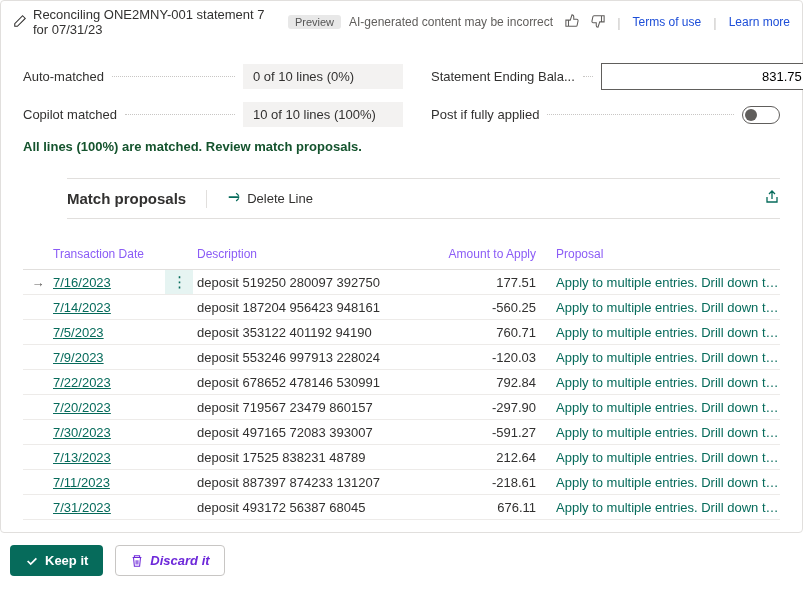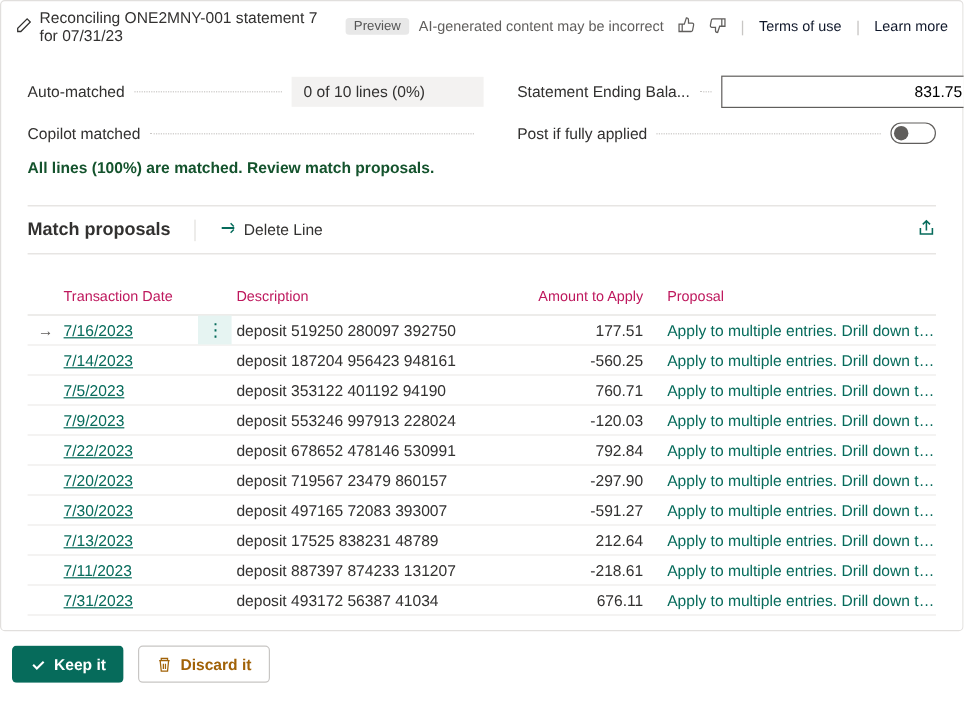--- a/index.html
+++ b/index.html
@@ -55,21 +55,21 @@
     }
     .thumb-btn {
       color: #605e5c;
       cursor: pointer;
     }
     .thumb-btn svg {
       width: 14px;
       height: 14px;
     }
     .header-link {
-      color: #0f172a;
+      color: #1d4ed8;
       font-size: 12px;
       cursor: pointer;
     }
     .body {
       padding: 20px 22px 12px 22px;
     }
     .stats-row {
       display: flex;
       gap: 28px;
       margin-bottom: 12px;
@@ -133,20 +133,21 @@
       font-size: 13px;
       margin: 12px 0 24px 0;
     }
     .section-bar {
       display: flex;
       align-items: center;
       border-top: 1px solid #e1dfdd;
       border-bottom: 1px solid #e1dfdd;
       padding: 10px 0;
       gap: 20px;
+      margin-left: 44px;
     }
     .section-title {
       font-weight: 600;
       font-size: 15px;
       color: #323130;
     }
     .section-divider {
       width: 1px;
       height: 18px;
       background: #e1dfdd;
@@ -174,21 +175,21 @@
       height: 16px;
     }
     .table {
       margin-top: 20px;
       width: 100%;
     }
     .table-header {
       display: flex;
       padding: 8px 0;
       border-bottom: 1px solid #e1dfdd;
-      color: #be185d;
+      color: #8b5cf6;
       font-size: 12px;
     }
     .col-arrow { width: 30px; }
     .col-date { width: 112px; }
     .col-menu { width: 28px; }
     .col-desc { width: 235px; padding-left: 4px;}
     .col-amt { width: 120px; text-align: right; padding-right: 12px;}
     .col-prop { flex: 1; padding-left: 8px;}
     .table-row {
       display: flex;
@@ -247,22 +248,23 @@
       font-size: 13px;
       font-weight: 600;
       border: 1px solid transparent;
     }
     .btn-primary {
       background: #066b5b;
       color: #fff;
     }
     .btn-secondary {
       background: #fff;
-      color: #a16207;
+      color: #6d28d9;
       border-color: #c8c6c4;
+      font-style: italic;
     }
     .btn svg {
       width: 14px;
       height: 14px;
     }
   </style>
 </head>
 <body>
 
 <div class="container">
@@ -305,20 +307,21 @@
       <div class="stat-right">
         <span class="stat-label">Statement Ending Bala...</span>
         <span class="dots"></span>
         <input class="bal-input" value="831.75" style="">
       </div>
     </div>
     <div class="stats-row">
       <div class="stat-left">
         <span class="stat-label">Copilot matched</span>
         <span class="dots"></span>
+        <span class="stat-value">10 of 10 lines (100%)</span>
       </div>
       <div class="stat-right">
         <span class="stat-label">Post if fully applied</span>
         <span class="dots"></span>
         <div class="toggle">
           <div class="toggle-thumb"></div>
         </div>
       </div>
     </div>
 
@@ -421,21 +424,21 @@
     <div class="col-date"><span class="date-link">7/11/2023</span></div>
     <div class="col-menu menu-cell inactive">⋮</div>
     <div class="col-desc">deposit 887397 874233 131207</div>
     <div class="col-amt amt-cell">-218.61</div>
     <div class="col-prop prop-link">Apply to multiple entries. Drill down to ...</div>
   </div>
           <div class="table-row">
     <div class="col-arrow row-arrow"></div>
     <div class="col-date"><span class="date-link">7/31/2023</span></div>
     <div class="col-menu menu-cell inactive">⋮</div>
-    <div class="col-desc">deposit 493172 56387 41034</div>
+    <div class="col-desc">deposit 493172 56387 68045</div>
     <div class="col-amt amt-cell">676.11</div>
     <div class="col-prop prop-link">Apply to multiple entries. Drill down to ...</div>
   </div>
         </div>
     </div>
   </div>
 </div>
 
 <div class="footer">
   <div class="btn btn-primary">

